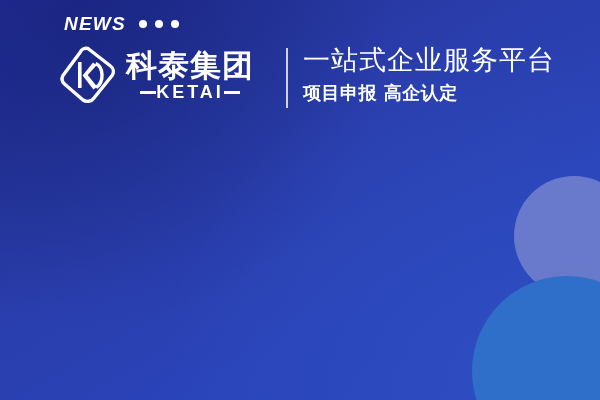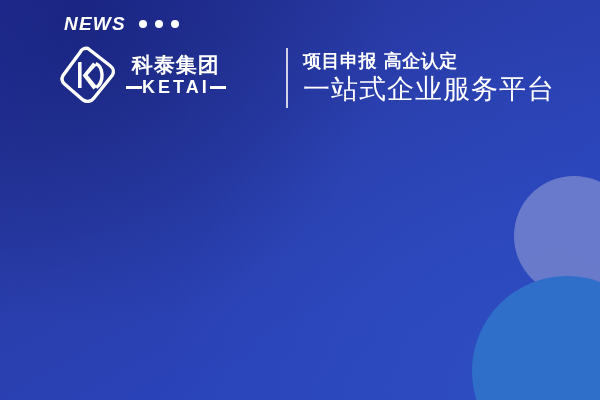--- a/index.html
+++ b/index.html
@@ -89,21 +89,21 @@
     flex: 0 0 auto;
   }
   #wordmark {
     margin-left: 8px;
     display: flex;
     flex-direction: column;
     align-items: center;
   }
   #brand-cn {
     color: #ffffff;
-    font-size: 21px;
+    font-size: 31px;
     font-weight: bold;
     letter-spacing: 1px;
     line-height: 1.05;
     font-family: "DejaVu Sans", "Liberation Sans", sans-serif;
   }
   #brand-en-row {
     display: flex;
     align-items: center;
     gap: 0;
     margin-top: 2px;
@@ -206,18 +206,18 @@
         <span class="rule"></span>
         <span id="brand-en">KETAI</span>
         <span class="rule"></span>
       </div>
     </div>
   </div>
 
   <div id="divider"></div>
 
   <div id="slogan-block">
+    <div id="slogan-main">一站式企业服务平台</div>
     <div id="slogan-sub">项目申报 高企认定</div>
-    <div id="slogan-main">一站式企业服务平台</div>
   </div>
 
 
 </div>
 
 </body></html>

